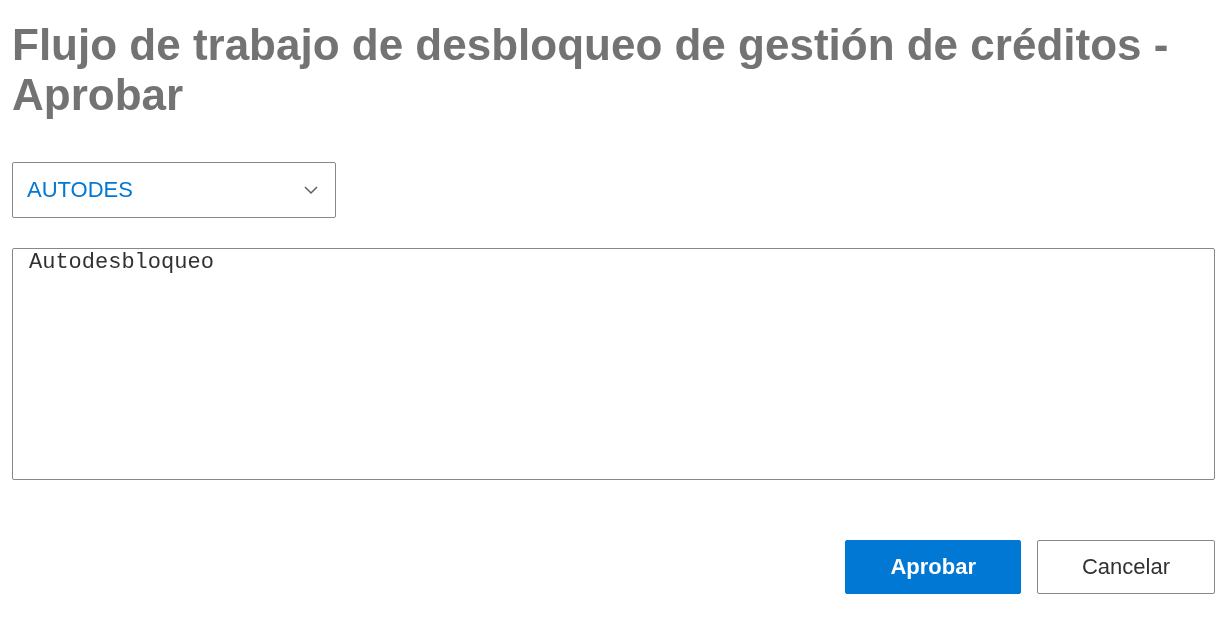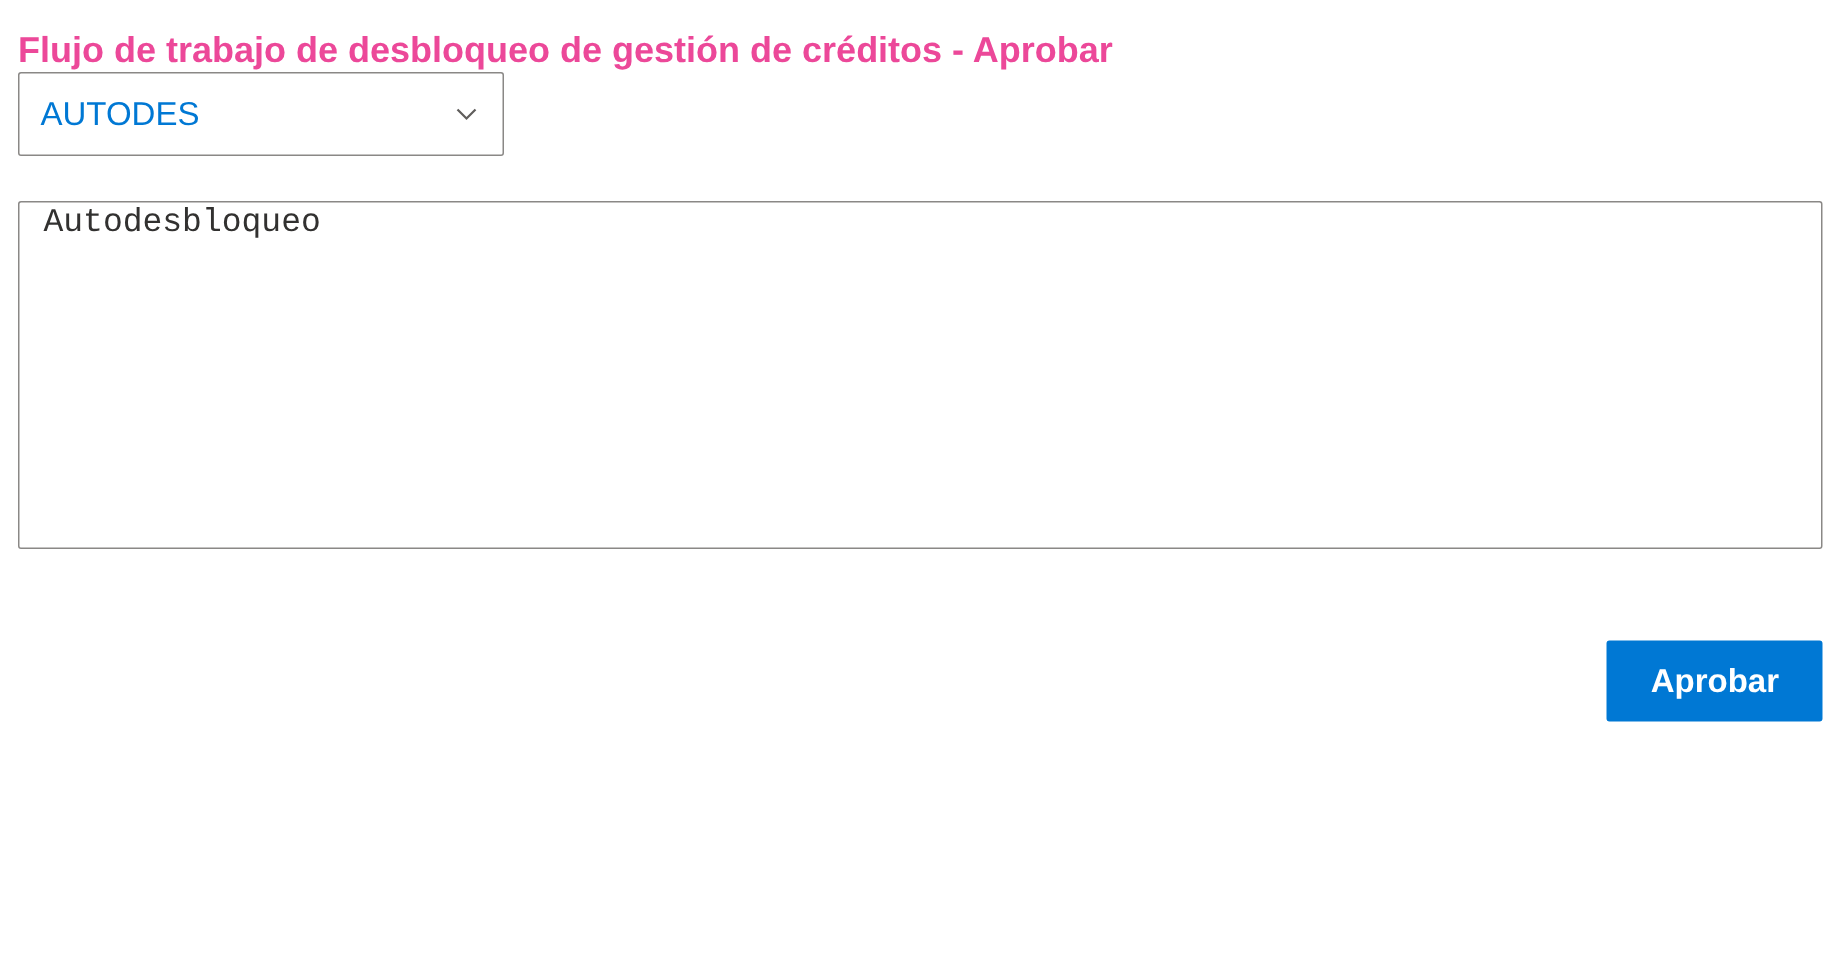--- a/index.html
+++ b/index.html
@@ -8,23 +8,24 @@
       padding: 0;
     }
     body {
       font-family: "Segoe UI", -apple-system, BlinkMacSystemFont, sans-serif;
       background: #ffffff;
       padding: 20px 12px;
       width: 1227px;
       color: #323130;
     }
     .page-title {
-      font-size: 24px;
+      font-size: 44px;
       font-weight: 600;
-      color: #ec4899;
+      color: #737373;
+      margin-bottom: 42px;
     }
     .form-group {
       margin-bottom: 30px;
     }
     .field-label {
       font-size: 21px;
       color: #605e5c;
       margin-bottom: 10px;
       display: block;
     }
@@ -70,21 +71,21 @@
       outline: none;
     }
     .button-row {
       display: flex;
       justify-content: flex-end;
       gap: 16px;
       margin-top: 56px;
     }
     .btn {
       height: 54px;
-      padding: 0 28px;
+      padding: 0 44px;
       font-size: 22px;
       font-family: inherit;
       border-radius: 2px;
       cursor: pointer;
       border: 1px solid transparent;
       display: flex;
       align-items: center;
       justify-content: center;
       min-width: 140px;
     }
@@ -115,13 +116,14 @@
     </span>
   </div>
 </div>
 
 <div class="form-group">
   <textarea class="textarea-field" style="">Autodesbloqueo</textarea>
 </div>
 
 <div class="button-row">
   <button class="btn btn-primary">Aprobar</button>
+  <button class="btn btn-secondary">Cancelar</button>
 </div>
 
 </body></html>

